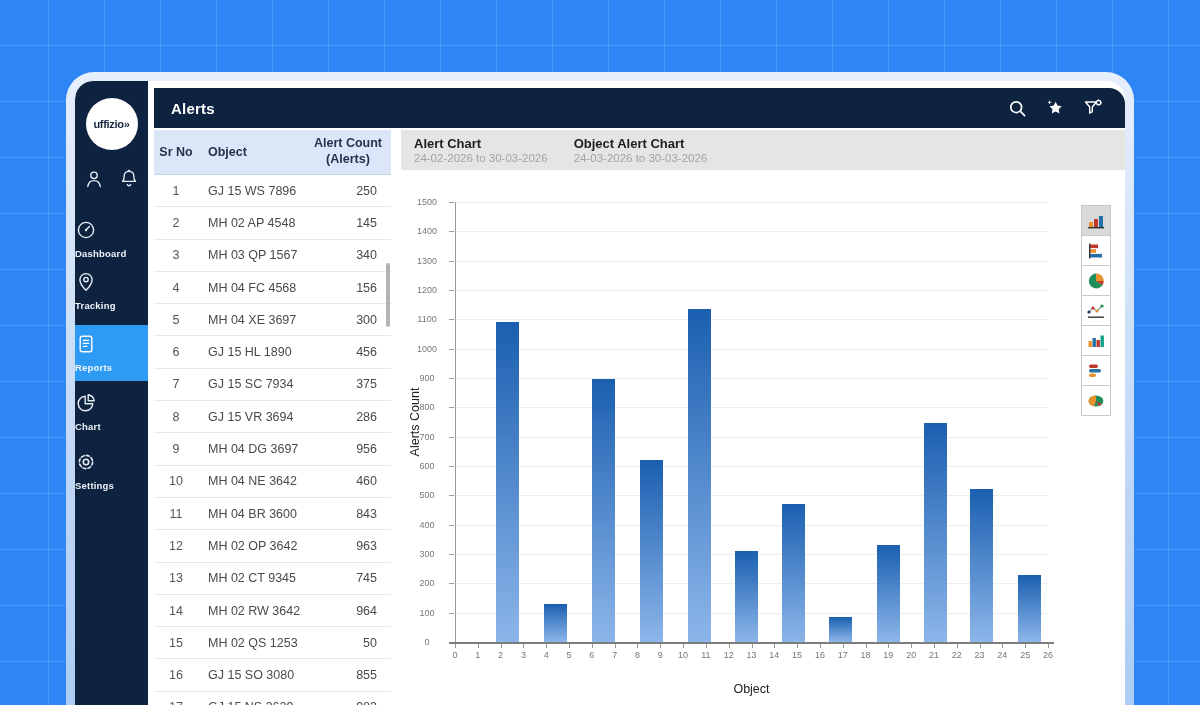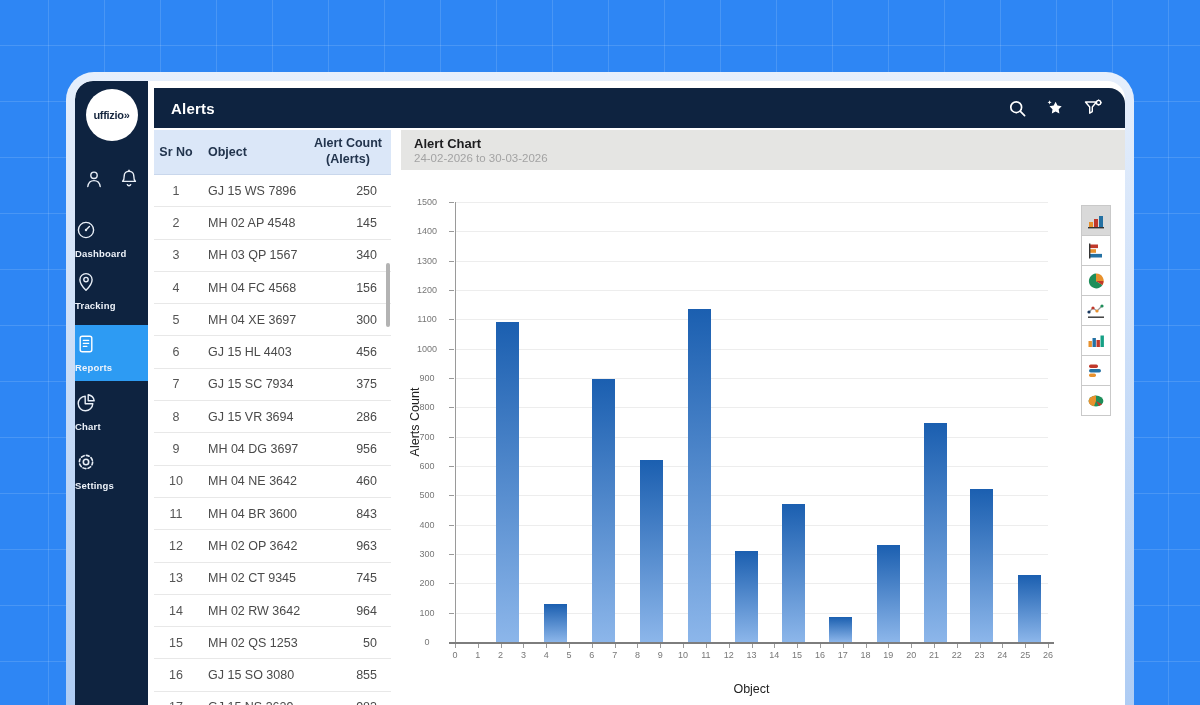--- a/index.html
+++ b/index.html
@@ -10,21 +10,21 @@
                      linear-gradient(90deg,rgba(255,255,255,.13) 1px,transparent 1px);
     background-size:56px 56px;background-position:-8px -11px;}
   
   .win-frame{position:absolute;left:66px;top:72px;width:1068px;height:700px;
     background:linear-gradient(180deg,#e6effc 0%,#bed6f6 60%,#a9c9f3 100%);
     border-radius:28px 28px 0 0;padding:9px;box-sizing:border-box;}
   .win-inner{position:relative;width:100%;height:100%;background:#ffffff;
     border-radius:18px 18px 0 0;overflow:hidden;}
   
   .sidebar{position:absolute;left:0;top:0;bottom:0;width:73px;background:#0e2340;border-radius:18px 0 0 0;}
-  .logo{position:absolute;left:50%;top:8px;transform:translateX(-50%);width:52px;height:52px;border-radius:50%;
+  .logo{position:absolute;left:50%;top:17px;transform:translateX(-50%);width:52px;height:52px;border-radius:50%;
     background:#fff;display:flex;align-items:center;justify-content:center;}
   .logo span{font-size:11px;font-weight:700;color:#16263e;letter-spacing:-.3px;}
   .side-top-icons{position:absolute;left:0;right:0;top:87px;display:flex;justify-content:center;gap:13px;}
   .side-item{position:absolute;left:0;right:0;display:flex;flex-direction:column;align-items:flex-start;gap:3px;cursor:pointer;}
   .side-item .lbl{font-size:9.5px;font-weight:600;color:#eef3fa;letter-spacing:.2px;}
   .side-item.active{background:#2d9bf3;padding:8px 0;}
   
   .main{position:absolute;left:79px;top:7px;right:0;bottom:0;}
   .hdr{position:absolute;left:0;right:0;top:0;height:40px;background:#0e2340;border-radius:0 16px 0 0;
     display:flex;align-items:center;}
@@ -198,21 +198,21 @@
                   <span class="td2">MH 04 FC 4568</span>
                   <span class="td3">156</span>
                 </div>
                 <div class="trow">
                   <span class="td1">5</span>
                   <span class="td2">MH 04 XE 3697</span>
                   <span class="td3">300</span>
                 </div>
                 <div class="trow">
                   <span class="td1">6</span>
-                  <span class="td2">GJ 15 HL 4403</span>
+                  <span class="td2">GJ 15 HL 1890</span>
                   <span class="td3">456</span>
                 </div>
                 <div class="trow">
                   <span class="td1">7</span>
                   <span class="td2">GJ 15 SC 7934</span>
                   <span class="td3">375</span>
                 </div>
                 <div class="trow">
                   <span class="td1">8</span>
                   <span class="td2">GJ 15 VR 3694</span>
@@ -265,20 +265,24 @@
                 </div>
               </div>
             <div class="scroll-thumb"></div>
           </div>
 
           <div class="rightp">
             <div class="tabbar">
               <div class="tab">
                 <span class="tab-title">Alert Chart</span>
                 <span class="tab-range">24-02-2026 to 30-03-2026</span>
+              </div>
+              <div class="tab active">
+                <span class="tab-title">Object Alert Chart</span>
+                <span class="tab-range">24-03-2026 to 30-03-2026</span>
               </div>
             </div>
 
             <div class="chart-area" id="chart-area">
               <div class="ylab" id="ylab" style="left: 14px; top: 252px; transform: translate(-50%, -50%) rotate(-90deg);">Alerts Count</div>
               <div class="xlab" id="xlab" style="left: 250.5px; top: 512px;">Object</div>
             <div class="ytick" style="left: 6px; top: 467px;">0</div>
                 <div class="ydash" style="left: 48px; top: 472px;"></div>
                 <div class="gridline" style="left: 54px; top: 442.667px; width: 593px;"></div>
                 <div class="ytick" style="left: 6px; top: 437.667px;">100</div>

